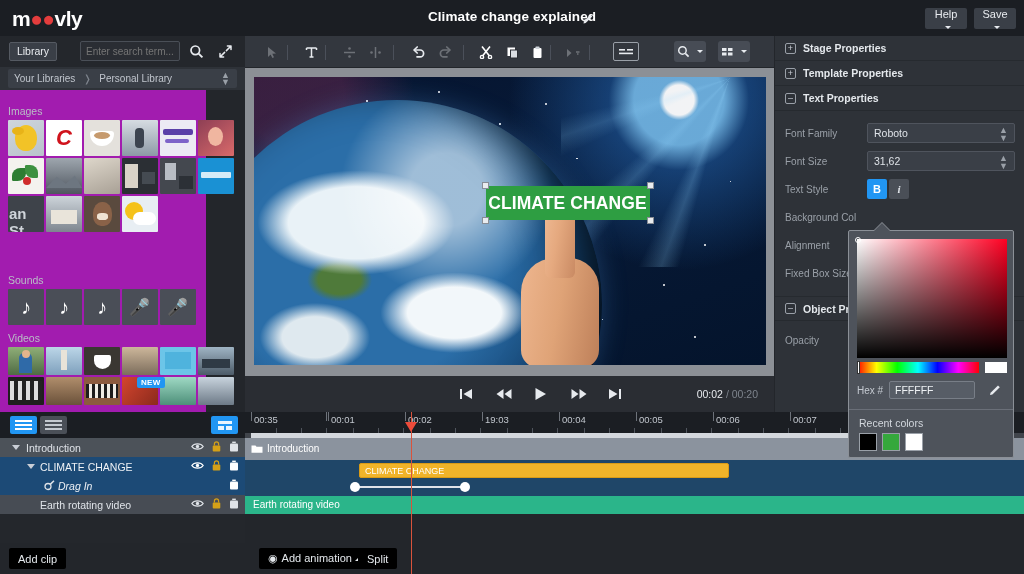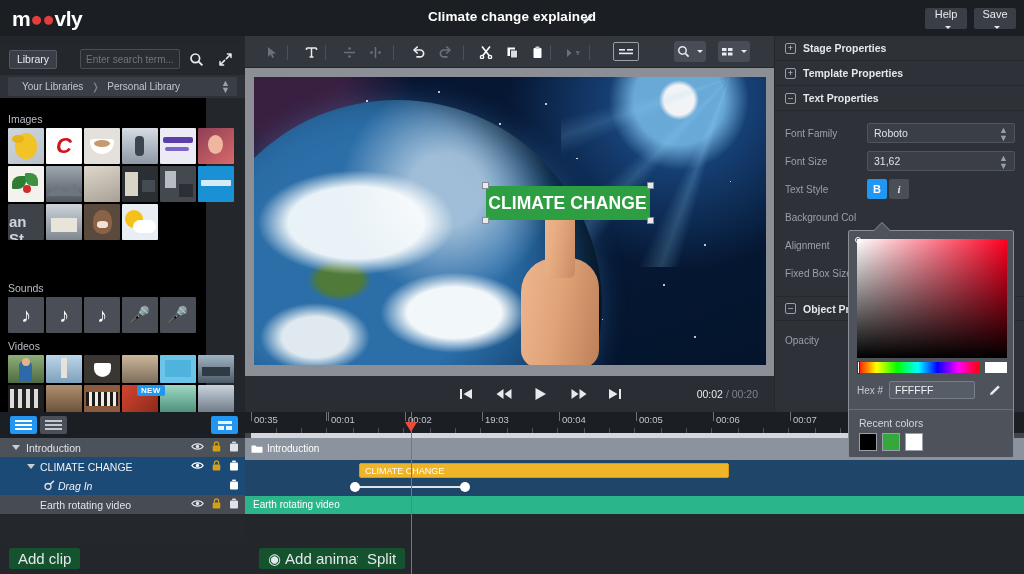--- a/index.html
+++ b/index.html
@@ -17,29 +17,29 @@
   .logo { position:absolute; left:12px; top:7px; font-size:21px; font-weight:bold; color:#fff; letter-spacing:-0.5px; }
   .logo .dot { color:#e43d3d; }
   .proj-title { position:absolute; left:0; top:9px; width:1024px; text-align:center; font-size:13.5px; color:#fff; font-weight:bold; letter-spacing:.1px;}
   .pencil-top { position:absolute; left:581px; top:12px; width:14px; height:14px; }
   .btn-top { position:absolute; top:8px; height:21px; background:#3a3f47; border:none; border-radius:2px; color:#e8ebef; font-size:11px; font-family:inherit; padding:0 8px; cursor:pointer; }
   #help-btn { right:57px; width:42px; }
   #save-btn { right:8px; width:42px; }
   .caret-dn { display:inline-block; margin-left:3px; border-left:3px solid transparent; border-right:3px solid transparent; border-top:3.5px solid #e8ebef; vertical-align:middle; }
 
   
-  .libpanel { position:absolute; left:0; top:44px; width:206px; height:376px; background:#000000; }
+  .libpanel { position:absolute; left:0; top:36px; width:206px; height:376px; background:#a21caf; }
   .lib-head { position:absolute; left:0; top:0; width:245px; height:31px; background:#24272c; }
   .lib-tab { position:absolute; left:9px; top:6px; width:48px; height:19px; background:#3a3f47; border:1px solid #555a62; border-radius:2px; color:#e8ebef; font-size:10.5px; line-height:17px; text-align:center; cursor:pointer;}
   .lib-search { position:absolute; left:80px; top:5px; width:100px; height:20px; background:#2a2d33; border:1px solid #4a4f57; border-radius:2px; color:#8d939c; font-size:10px; padding:0 5px; font-family:inherit; }
   .ic-btn { position:absolute; cursor:pointer; }
   #lib-search-icon { left:189px; top:8px; }
   #lib-expand-icon { left:218px; top:8px; }
   .breadcrumb-row { position:absolute; left:0; top:31px; width:245px; height:23px; background:#2e3238; }
-  .crumbs { position:absolute; left:8px; top:0; width:229px; height:19px; top:2px; background:#3a3f47; border-radius:2px; line-height:19px; padding-left:14px; font-size:10px; color:#c0c5cd; cursor:pointer;}
+  .crumbs { position:absolute; left:8px; top:0; width:229px; height:19px; top:2px; background:#3a3f47; border-radius:2px; line-height:19px; padding-left:6px; font-size:10px; color:#c0c5cd; cursor:pointer;}
   .crumb-sep { display:inline-block; margin:0 5px; color:#7e848d; }
   .crumb-spin { position:absolute; right:7px; top:3px; font-size:9px; color:#9aa0a8; line-height:7px;}
   .sect-label { position:absolute; left:8px; font-size:10.5px; color:#b9bec6; }
   .thumbgrid { position:absolute; display:flex; flex-wrap:wrap; gap:2px; }
   .thumb { width:36px; height:36px; background:#444851; border-radius:1px; overflow:hidden; position:relative; cursor:pointer;}
   .snd { width:36px; height:36px; background:#4a4e57; border-radius:1px; display:flex; align-items:center; justify-content:center; color:#fff; font-size:20px; cursor:pointer;}
   .vthumb { width:36px; height:28px; border-radius:1px; overflow:hidden; position:relative; cursor:pointer;}
   .upload-row { position:absolute; left:8px; top:347px; }
   .btn-lib { height:22px; background:#3a3f47; border:none; border-radius:2px; color:#e4e8ec; font-size:10.5px; padding:0 9px; font-family:inherit; cursor:pointer; position:relative;}
   .badge-new { position:absolute; left:137px; top:341px; background:#2196f3; color:#fff; font-size:8px; font-weight:bold; padding:1px 4px; border-radius:2px; letter-spacing:.3px;}
@@ -140,21 +140,21 @@
   .lane-text { position:absolute; left:0; top:22px; width:779px; height:36px; background:#1f4668;}
   .lane-video { position:absolute; left:0; top:58px; width:779px; height:18px; background:#2bb58a;}
   .lane-video .lbl { position:absolute; left:8px; top:3px; font-size:10px; color:#fff;}
   .clip-text { position:absolute; left:114px; top:3px; width:370px; height:15px; background:#f0b429; border:1px solid #d99b16; border-radius:2px;}
   .clip-text .lbl { position:absolute; left:5px; top:2px; font-size:9px; color:#fff;}
   .animbar { position:absolute; left:110px; top:26px; width:110px; height:2px; background:#dfe3e8;}
   .knob { position:absolute; top:-4px; width:10px; height:10px; border-radius:50%; background:#fff;}
   .playhead { position:absolute; left:411px; top:0; width:1px; height:162px; background:#d9533c; z-index:20;}
   .phead-m { position:absolute; left:-6px; top:10px; width:0; height:0; border-left:6px solid transparent; border-right:6px solid transparent; border-top:10px solid #ed4b3a;}
   .tl-bottom { position:absolute; left:0; top:131px; width:1024px; height:31px; background:#23262b;}
-  .btn-tl { position:absolute; height:21px; background:#14532d; border:none; border-radius:2px; color:#e4e8ec; font-size:15px; font-family:inherit; padding:0 9px; cursor:pointer;}
+  .btn-tl { position:absolute; height:21px; background:#000000; border:none; border-radius:2px; color:#e4e8ec; font-size:11px; font-family:inherit; padding:0 9px; cursor:pointer;}
   svg { display:block; }
 </style>
 </head>
 <body>
 
 <div class="app">
 
   <div class="topbar">
     <div class="logo">
       m<span class="dot">●●</span>vly

